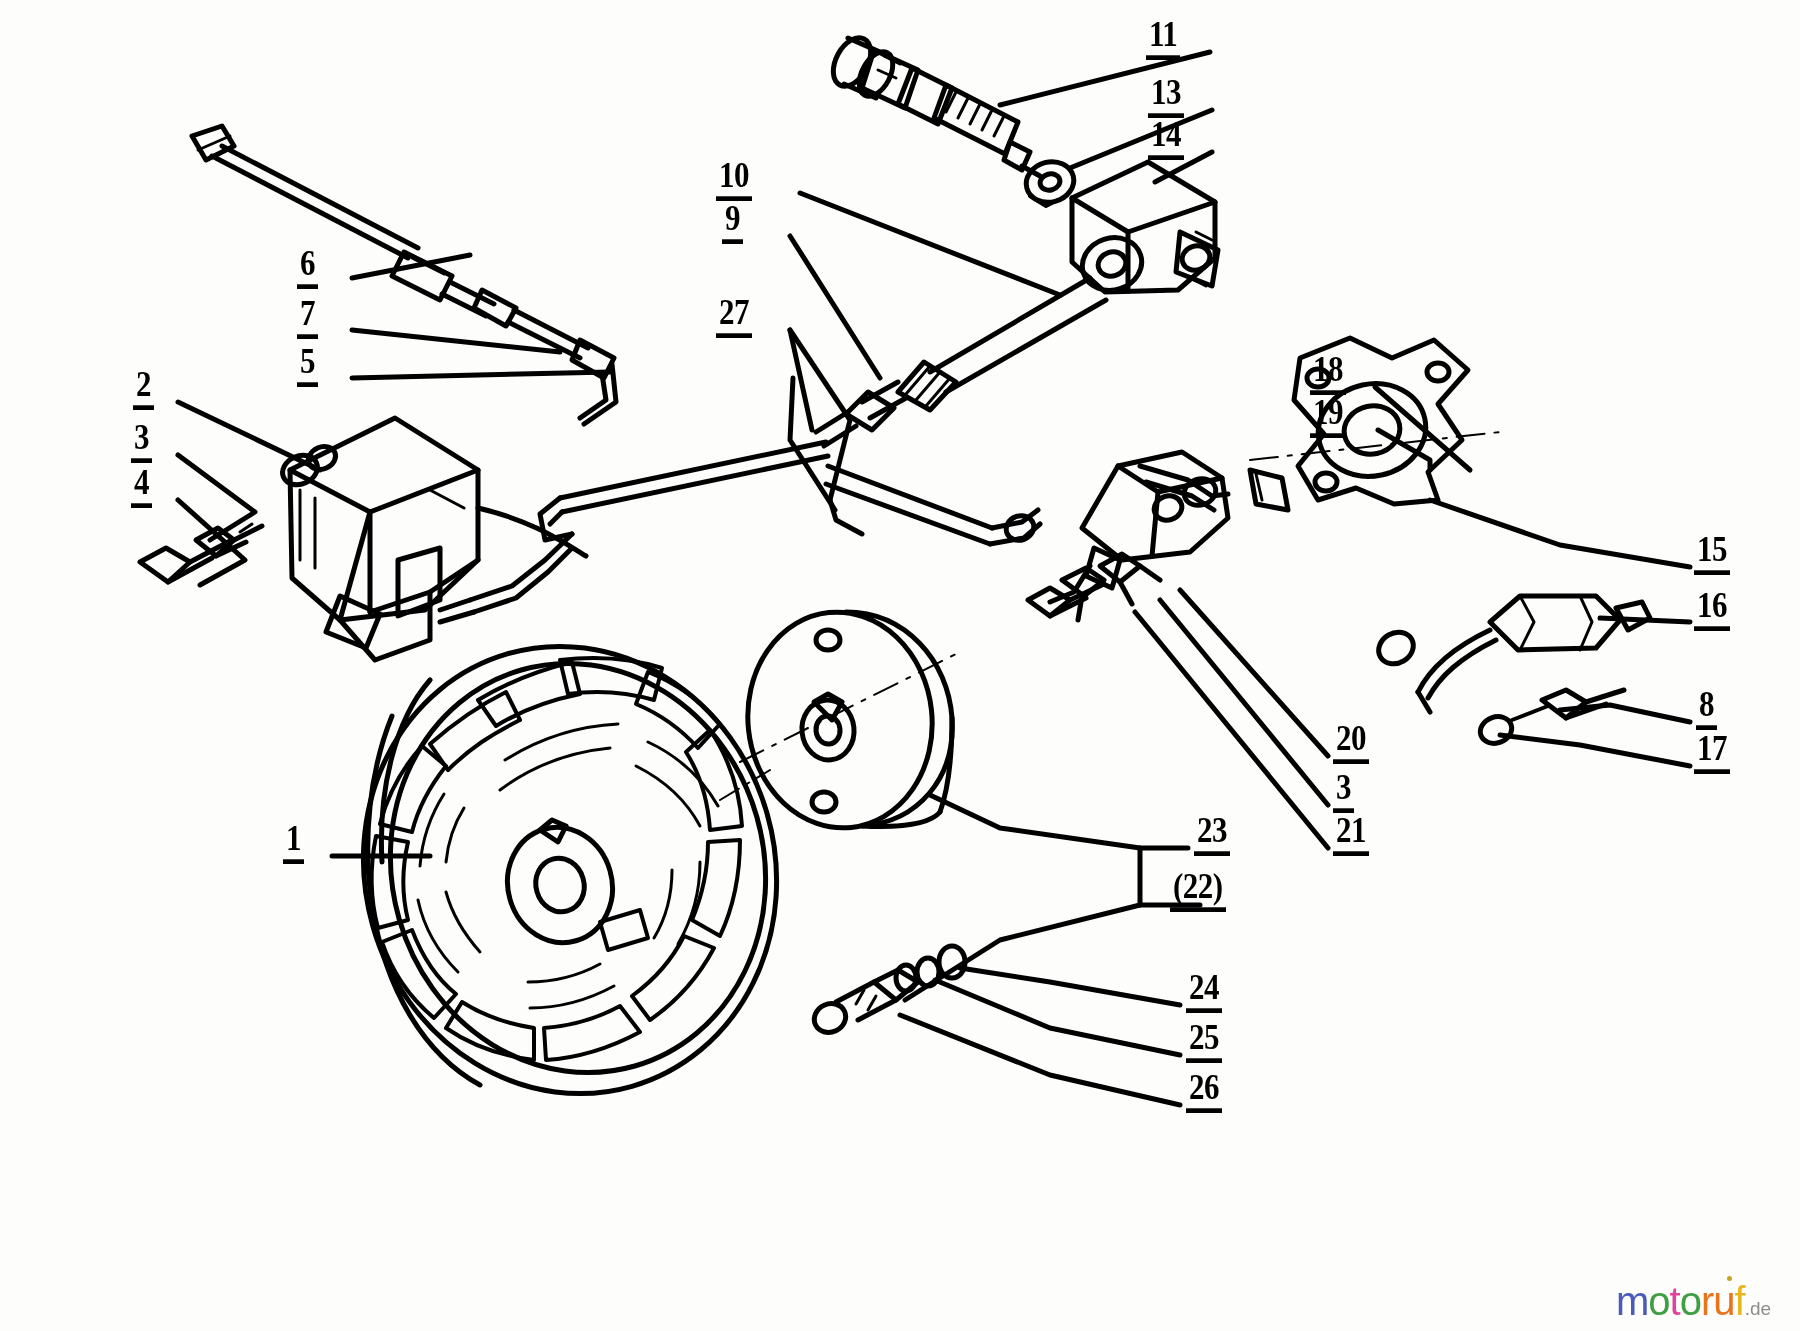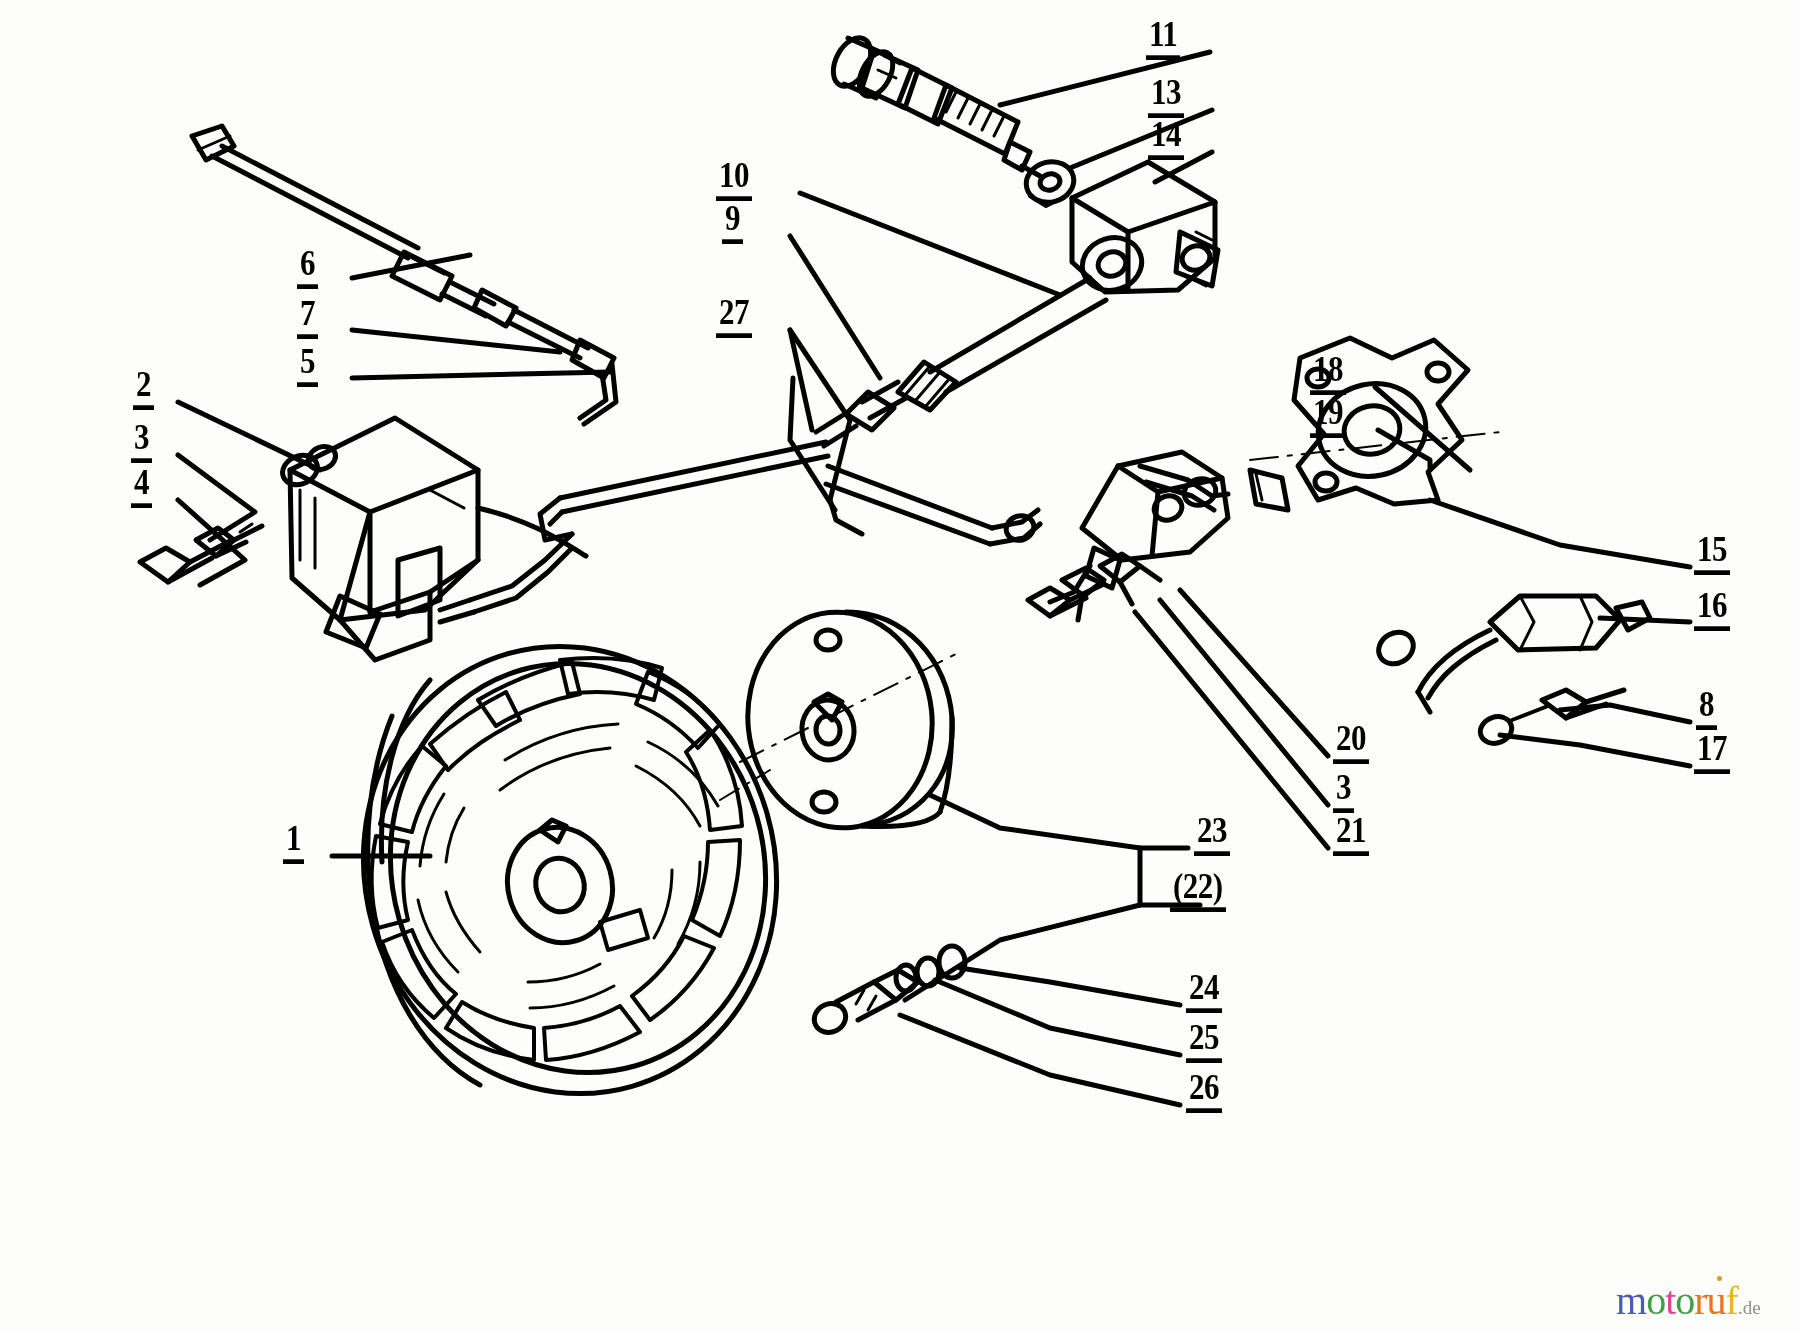--- a/index.html
+++ b/index.html
@@ -26,21 +26,21 @@
     padding:0 3px 3px 3px;
     border-bottom:4px solid #000;
     transform:scaleY(1.18);
     transform-origin:bottom left;
   }
 
   
   #logo{
     position:absolute;
     left:1616px;top:1281px;
-    font-family:Liberation Serif, serif;
+    font-family:Liberation Sans, sans-serif;
     font-size:40px;
     line-height:1;
     letter-spacing:-1px;
     user-select:none;
   }
   #logo span{font-weight:400;}
   #logo .dot{
     position:absolute;
     right:39px;top:-5px;
     width:5px;height:5px;border-radius:50%;

